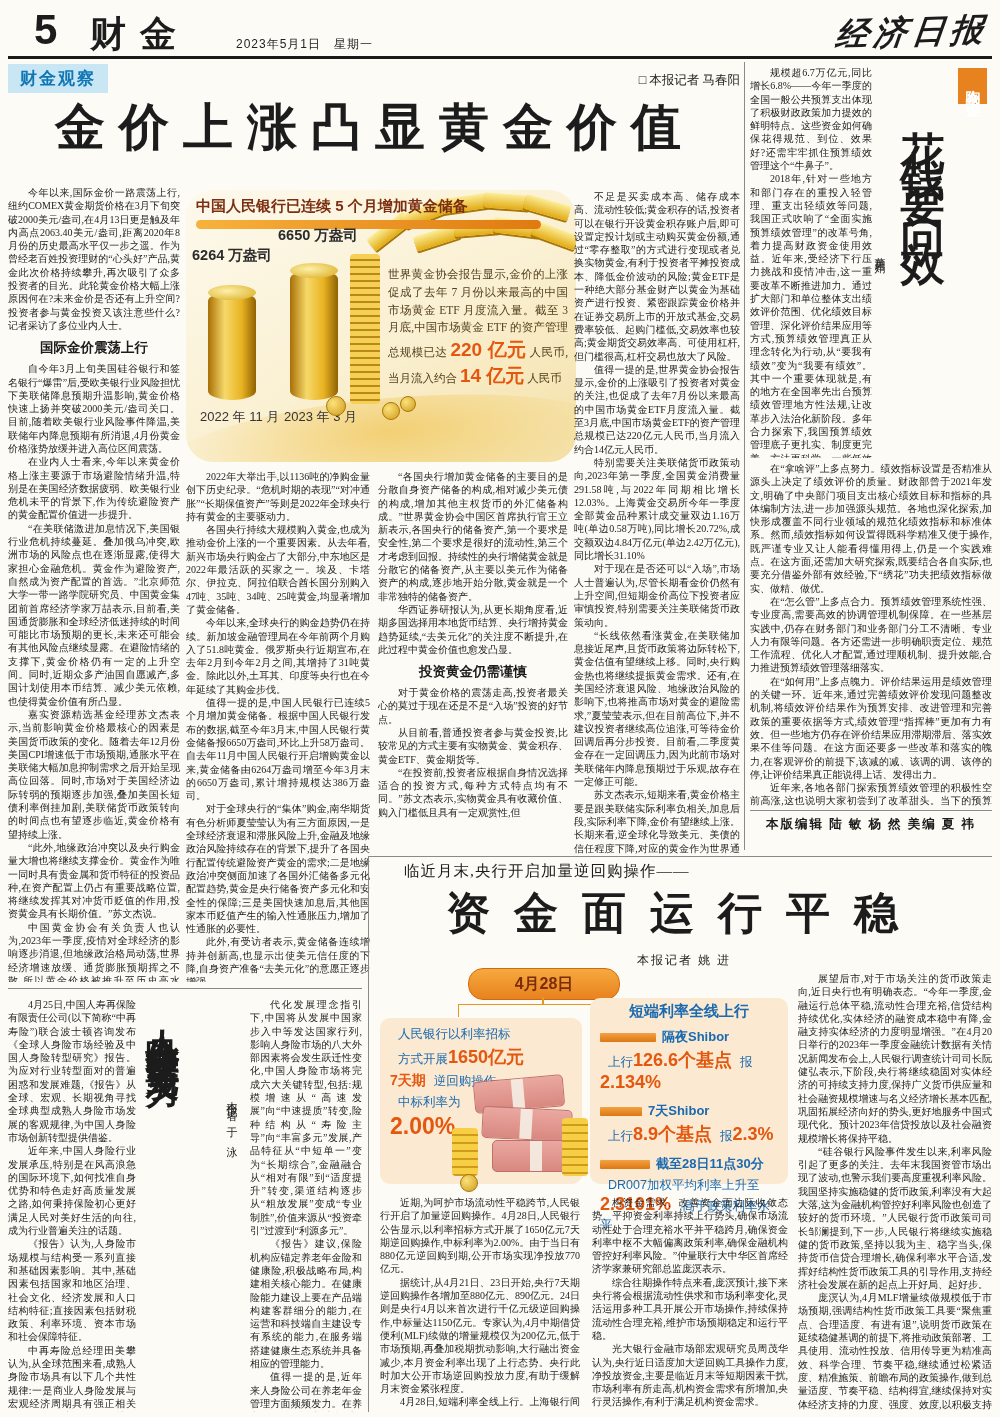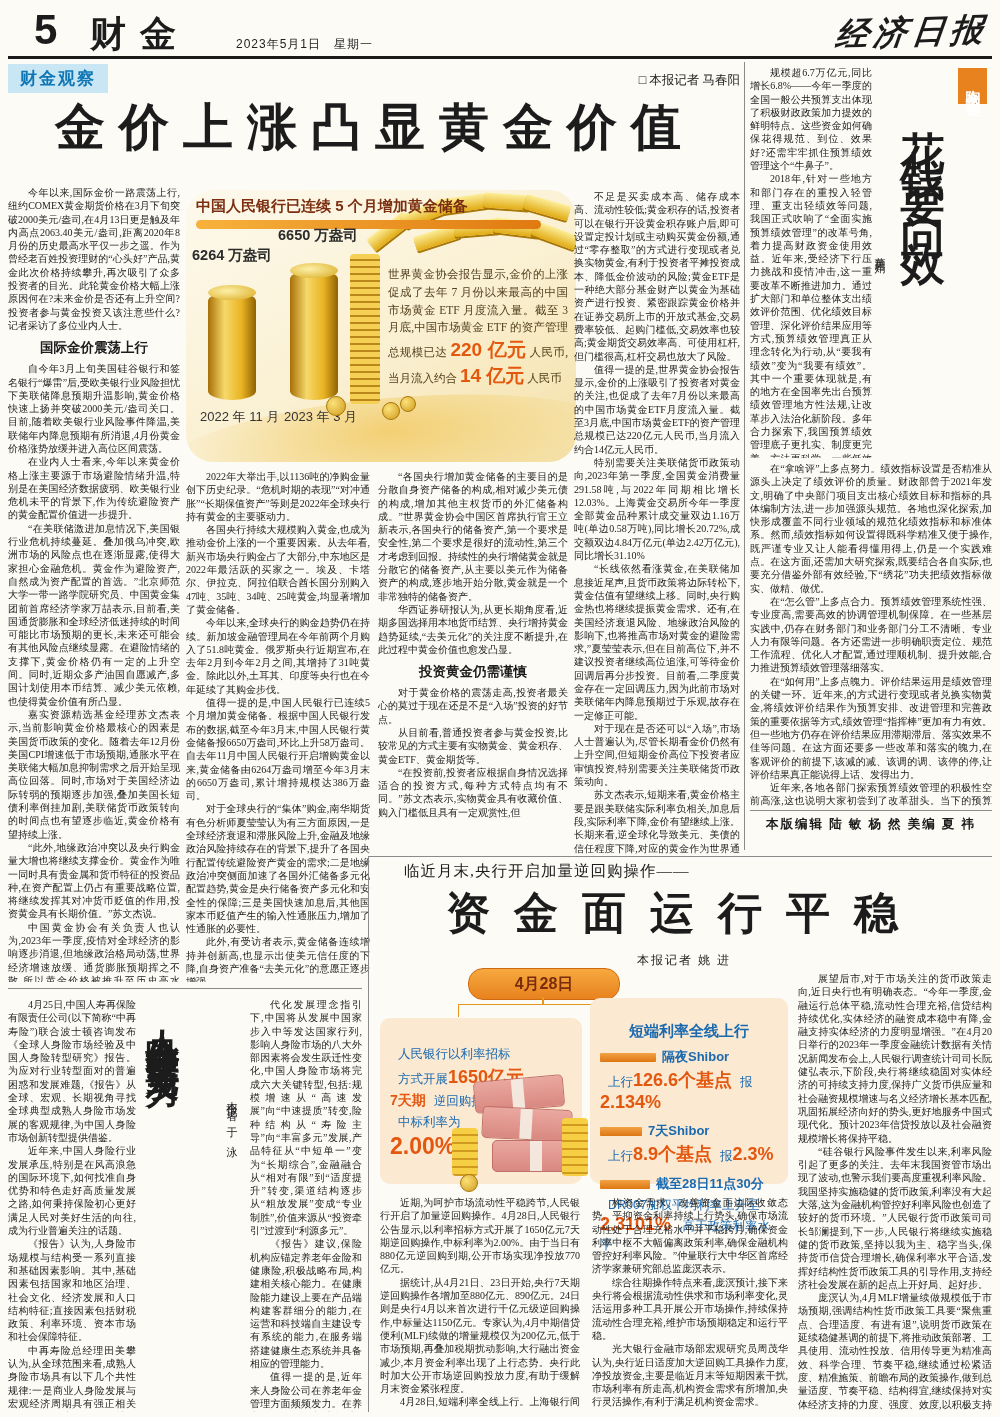--- a/index.html
+++ b/index.html
@@ -67,21 +67,21 @@
   
   .lq-kicker{left:404px;top:861px;font:15.5px "Liberation Serif",serif;letter-spacing:1px;}
   .lq-headline{left:376px;top:884px;width:616px;text-align:center;
                font:bold 44px "Liberation Serif",serif;letter-spacing:24px;}
   .lq-byline{left:376px;top:952px;width:616px;text-align:center;font-size:12px;letter-spacing:2px;}
   .lq-pill{left:468px;top:968px;width:150px;height:30px;border-radius:15px;
            background:linear-gradient(180deg,#f6a93f,#e8821e);border:1px solid #cf6a10;
            color:#7a2c0c;font:bold 16px "Liberation Sans",sans-serif;text-align:center;line-height:30px;}
   .lq-bracket{left:458px;top:1004px;width:246px;height:12px;border:1px solid #e8971e;border-bottom:none;}
   .lq-stub{left:542px;top:997px;width:2px;height:8px;background:#e8971e;}
-  .info-card{position:absolute;background:#fbe9d2;border-radius:10px;padding:24px 10px;box-sizing:border-box;}
+  .info-card{position:absolute;background:#fbe9d2;border-radius:10px;padding:4px 10px;box-sizing:border-box;}
   .seg-blue{font:12.5px "Liberation Sans",sans-serif;color:#1b6ab0;margin-left:8px;}
   .seg-orange{font:bold 14px "Liberation Sans",sans-serif;color:#e4570e;}
   .seg-orange-big{font:bold 18px "Liberation Sans",sans-serif;color:#e4570e;}
   .seg-orange-xl{font:bold 23px "Liberation Sans",sans-serif;color:#e4570e;}
   .card-line{margin:2px 0;}
   .rc-title{font:bold 15px "Liberation Sans",sans-serif;color:#1b6ab0;text-align:center;margin-bottom:6px;}
   .rate-item{margin-bottom:8px;}
   .rate-bar{display:inline-block;height:9px;border-radius:1px;vertical-align:middle;margin-right:6px;
             background:linear-gradient(180deg,#f2a244,#dd7713);}
   .rate-label{display:inline;font:bold 13px "Liberation Sans",sans-serif;color:#1b6ab0;}
@@ -169,42 +169,42 @@
       <p class="para">华西证券研报认为,从更长期角度看,近期多国选择用本地货币结算、央行增持黄金趋势延续,“去美元化”的关注度不断提升,在此过程中黄金价值也愈发凸显。</p>
       <h3 class="subhead">投资黄金仍需谨慎</h3>
       <p class="para">对于黄金价格的震荡走高,投资者最关心的莫过于现在还是不是“入场”投资的好节点。</p>
       <p class="para">从目前看,普通投资者参与黄金投资,比较常见的方式主要有实物黄金、黄金积存、黄金ETF、黄金期货等。</p>
       <p class="para">“在投资前,投资者应根据自身情况选择适合的投资方式,每种方式特点均有不同。”苏文杰表示,实物黄金具有收藏价值、购入门槛低且具有一定观赏性,但</p>
     </div>
   <div class="abs colflow" style="left:574px;top:190px;width:166px;height:664px;">
       <p class="para">不足是买卖成本高、储存成本高、流动性较低;黄金积存的话,投资者可以在银行开设黄金积存账户后,即可设置定投计划或主动购买黄金份额,通过“零存整取”的方式进行变现或者兑换实物黄金,有利于投资者平摊投资成本、降低金价波动的风险;黄金ETF是一种绝大部分基金财产以黄金为基础资产进行投资、紧密跟踪黄金价格并在证券交易所上市的开放式基金,交易费率较低、起购门槛低,交易效率也较高;黄金期货交易效率高、可使用杠杆,但门槛很高,杠杆交易也放大了风险。</p>
       <p class="para">值得一提的是,世界黄金协会报告显示,金价的上涨吸引了投资者对黄金的关注,也促成了去年7月份以来最高的中国市场黄金ETF月度流入量。截至3月底,中国市场黄金ETF的资产管理总规模已达220亿元人民币,当月流入约合14亿元人民币。</p>
       <p class="para">特别需要关注美联储货币政策动向,2023年第一季度,全国黄金消费量291.58吨,与2022年同期相比增长12.03%。上海黄金交易所今年一季度全部黄金品种累计成交量双边1.16万吨(单边0.58万吨),同比增长20.72%,成交额双边4.84万亿元(单边2.42万亿元),同比增长31.10%</p>
+      <p class="para">对于现在是否还可以“入场”,市场人士普遍认为,尽管长期看金价仍然有上升空间,但短期金价高位下投资者应审慎投资,特别需要关注美联储货币政策动向。</p>
       <p class="para">“长线依然看涨黄金,在美联储加息接近尾声,且货币政策将边际转松下,黄金估值有望继续上移。同时,央行购金热也将继续提振黄金需求。还有,在美国经济衰退风险、地缘政治风险的影响下,也将推高市场对黄金的避险需求,”夏莹莹表示,但在目前高位下,并不建议投资者继续高位追涨,可等待金价回调后再分步投资。目前看,二季度黄金存在一定回调压力,因为此前市场对美联储年内降息预期过于乐观,故存在一定修正可能。</p>
-      <p class="para">对于现在是否还可以“入场”,市场人士普遍认为,尽管长期看金价仍然有上升空间,但短期金价高位下投资者应审慎投资,特别需要关注美联储货币政策动向。</p>
       <p class="para">苏文杰表示,短期来看,黄金价格主要是跟美联储实际利率负相关,加息后段,实际利率下降,金价有望继续上涨。长期来看,逆全球化导致美元、美债的信任程度下降,对应的黄金作为世界通用货币更获市场信任。“预计年内开启降息的可能性较低,若明年美联储开启降息周期,黄金价格或将迎来新一轮上涨。避险需求、去美元化需求等因素均将对未来金价走势形成一定支撑。”苏文杰认为。</p>
     </div>
 
   <div class="abs rule-v" style="left:744px;top:62px;height:788px;"></div>
   <div class="abs rule-h" style="left:368px;top:856px;width:624px;"></div>
   <div class="abs rule-v" style="left:368px;top:856px;height:556px;"></div>
   <div class="abs rule-h" style="left:8px;top:988px;width:354px;"></div>
   <div class="abs rule-h" style="left:750px;top:810px;width:242px;"></div>
 
   <div class="abs vtext op-label">陶然论金</div>
   <div class="abs vtext op-title">花钱要问效</div>
   <div class="abs vtext op-author">董碧娟</div>
   <div class="abs colflow" style="left:750px;top:66px;width:122px;height:392px;">
       <p class="para">规模超6.7万亿元,同比增长6.8%——今年一季度的全国一般公共预算支出体现了积极财政政策加力提效的鲜明特点。这些资金如何确保花得规范、到位、效果好?还需牢牢抓住预算绩效管理这个“牛鼻子”。</p>
       <p class="para">2018年,针对一些地方和部门存在的重投入轻管理、重支出轻绩效等问题,我国正式吹响了“全面实施预算绩效管理”的改革号角,着力提高财政资金使用效益。近年来,受经济下行压力挑战和疫情冲击,这一重要改革不断推进加力。通过扩大部门和单位整体支出绩效评价范围、优化绩效目标管理、深化评价结果应用等方式,预算绩效管理真正从理念转化为行动,从“要我有绩效”变为“我要有绩效”。其中一个重要体现就是,有的地方在全国率先出台预算绩效管理地方性法规,让改革步入法治化新阶段。多年合力探索下,我国预算绩效管理底子更扎实、制度更完善、方法更科学。一些低效无效、不合理预算在绩效管理的“火眼金睛”下被及时审减,让财政资金真正投向经济社会发展薄弱环节和关键领域。</p>
     </div>
   <div class="abs colflow" style="left:750px;top:462px;width:242px;height:344px;">
       <p class="para">在“拿啥评”上多点努力。绩效指标设置是否精准从源头上决定了绩效评价的质量。财政部曾于2021年发文,明确了中央部门项目支出核心绩效目标和指标的具体编制方法,进一步加强源头规范。各地也深化探索,加快形成覆盖不同行业领域的规范化绩效指标和标准体系。然而,绩效指标如何设置得既科学精准又便于操作,既严谨专业又让人能看得懂用得上,仍是一个实践难点。在这方面,还需加大研究探索,既要结合各自实际,也要充分借鉴外部有效经验,下“绣花”功夫把绩效指标做实、做精、做优。</p>
       <p class="para">在“怎么管”上多点合力。预算绩效管理系统性强、专业度高,需要高效的协调管理机制保障。在一些基层实践中,仍存在财务部门和业务部门分工不清晰、专业人力有限等问题。各方还需进一步明确职责定位、规范工作流程、优化人才配置,通过理顺机制、提升效能,合力推进预算绩效管理落细落实。</p>
-      <p class="para">在“如何用”上多点魄力。评价结果运用是绩效管理的关键一环。近年来,的方式进行变现或者兑换实物黄金,将绩效评价结果作为预算安排、改进管理和完善政策的重要依据等方式,绩效管理“指挥棒”更加有力有效。但一些地方仍存在评价结果应用滞期滞后、落实效果不佳等问题。在这方面还要多一些改革和落实的魄力,在客观评价的前提下,该减的减、该调的调、该停的停,让评价结果真正能说得上话、发得出力。</p>
+      <p class="para">在“如何用”上多点魄力。评价结果运用是绩效管理的关键一环。近年来,通过完善绩效评价发现问题整改机制,将绩效评价结果作为预算安排、改进管理和完善政策的重要依据等方式,绩效管理“指挥棒”更加有力有效。但一些地方仍存在评价结果应用滞期滞后、落实效果不佳等问题。在这方面还要多一些改革和落实的魄力,在客观评价的前提下,该减的减、该调的调、该停的停,让评价结果真正能说得上话、发得出力。</p>
       <p class="para">近年来,各地各部门探索预算绩效管理的积极性空前高涨,这也说明大家初尝到了改革甜头。当下的预算绩效管理改革已步入提质升级新阶段,各方要进一步增强大局意识、深化研究探索,持续推动改革走深走实,为经济高质量发展添动能。</p>
     </div>
   <div class="abs op-footer">本版编辑 陆 敏 杨 然 美编 夏 祎</div>
 
   <div class="abs lq-kicker">临近月末,央行开启加量逆回购操作——</div>
   <div class="abs lq-headline">资金面运行平稳</div>
   <div class="abs lq-byline">本报记者 姚 进</div>
 
   <div class="abs lq-pill">4月28日</div>
   <div class="abs lq-stub"></div>

